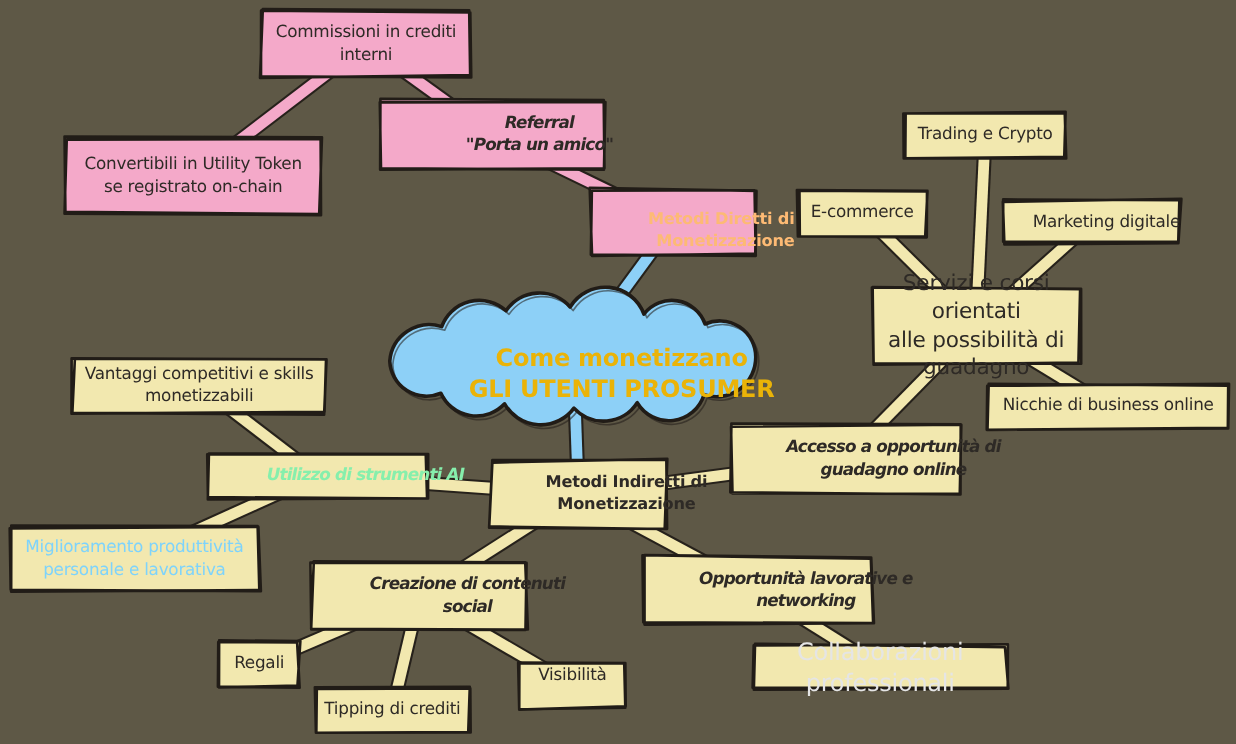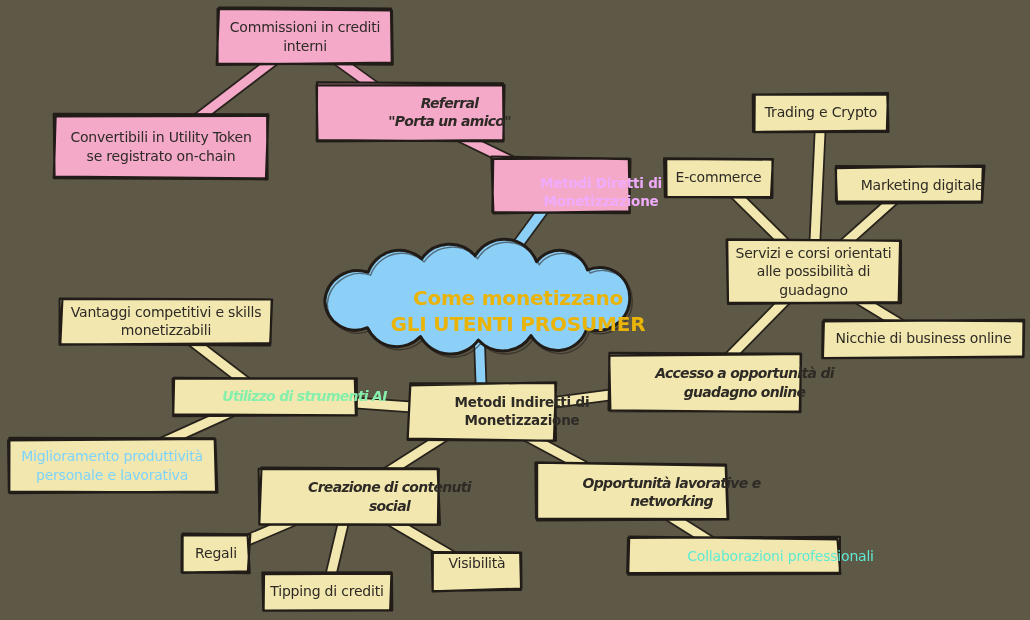--- a/index.html
+++ b/index.html
@@ -105,40 +105,40 @@
     </svg>
   <div id="nodes-layer">
       <div class="node-label bold" style="left: 310px; top: 251px; width: 336px; height: 120px; font-size: 20px; color: #eab308;">Come monetizzano
 GLI UTENTI PROSUMER</div>
       <div class="node-label" style="left: 218px; top: 9px; width: 174px; height: 55px; font-size: 14px; color: rgb(46, 42, 38);">Commissioni in crediti
 interni</div>
       <div class="node-label" style="left: 55px; top: 115px; width: 212px; height: 63px; font-size: 14px; color: rgb(46, 42, 38);">Convertibili in Utility Token
 se registrato on-chain</div>
       <div class="node-label bold italic" style="left: 316px; top: 84px; width: 187px; height: 56px; font-size: 14px; color: rgb(46, 42, 38);">Referral
 "Porta un amico"</div>
-      <div class="node-label bold" style="left: 493px; top: 158px; width: 136px; height: 69px; font-size: 13.5px; color: #f0abfc;">Metodi Diretti di
+      <div class="node-label bold" style="left: 493px; top: 158px; width: 136px; height: 69px; font-size: 13.5px; color: #fdba74; text-align: right;">Metodi Diretti di
 Monetizzazione</div>
       <div class="node-label" style="left: 754px; top: 93px; width: 134px; height: 38px; font-size: 14px; color: rgb(46, 42, 38);">Trading e Crypto</div>
       <div class="node-label" style="left: 665px; top: 158px; width: 107px; height: 39px; font-size: 14px; color: rgb(46, 42, 38);">E-commerce</div>
       <div class="node-label" style="left: 837px; top: 167px; width: 146px; height: 36px; font-size: 14px; color: rgb(46, 42, 38); margin-left: 12px;">Marketing digitale</div>
-      <div class="node-label" style="left: 727px; top: 240px; width: 173px; height: 63px; font-size: 14px; color: rgb(46, 42, 38);">Servizi e corsi orientati
+      <div class="node-label" style="left: 727px; top: 240px; width: 173px; height: 63px; font-size: 18px; color: rgb(46, 42, 38);">Servizi e corsi orientati
 alle possibilità di
 guadagno</div>
       <div class="node-label" style="left: 823px; top: 320px; width: 201px; height: 37px; font-size: 14px; color: rgb(46, 42, 38);">Nicchie di business online</div>
       <div class="node-label bold italic" style="left: 609px; top: 354px; width: 191px; height: 57px; font-size: 14px; color: rgb(46, 42, 38);">Accesso a opportunità di
 guadagno online</div>
       <div class="node-label" style="left: 61px; top: 298px; width: 210px; height: 46px; font-size: 14px; color: rgb(46, 42, 38);">Vantaggi competitivi e skills
 monetizzabili</div>
       <div class="node-label bold italic" style="left: 173px; top: 378px; width: 183px; height: 37px; font-size: 14px; color: #86efac;">Utilizzo di strumenti AI</div>
       <div class="node-label" style="left: 8px; top: 439px; width: 208px; height: 53px; font-size: 14px; color: #7dd3fc;">Miglioramento produttività
 personale e lavorativa</div>
       <div class="node-label bold" style="left: 409px; top: 384px; width: 146px; height: 56px; font-size: 13.5px; color: rgb(46, 42, 38);">Metodi Indiretti di
 Monetizzazione</div>
       <div class="node-label bold italic" style="left: 260px; top: 469px; width: 179px; height: 55px; font-size: 14px; color: rgb(46, 42, 38);">Creazione di contenuti
 social</div>
       <div class="node-label bold italic" style="left: 536px; top: 464px; width: 191px; height: 56px; font-size: 14px; color: rgb(46, 42, 38);">Opportunità lavorative e
 networking</div>
-      <div class="node-label" style="left: 628px; top: 538px; width: 211px; height: 36px; font-size: 14px; color: #5eead4; padding-left: 47px;">Collaborazioni professionali</div>
+      <div class="node-label" style="left: 628px; top: 538px; width: 211px; height: 36px; font-size: 20px; color: #e5e5e5;">Collaborazioni professionali</div>
       <div class="node-label" style="left: 183px; top: 535px; width: 66px; height: 37px; font-size: 14px; color: rgb(46, 42, 38);">Regali</div>
       <div class="node-label" style="left: 263px; top: 573px; width: 128px; height: 37px; font-size: 14px; color: rgb(46, 42, 38);">Tipping di crediti</div>
       <div class="node-label" style="left: 433px; top: 552px; width: 88px; height: 22px; font-size: 14px; color: rgb(46, 42, 38);">Visibilità</div>
     </div>
 </div>
 
 </body></html>

